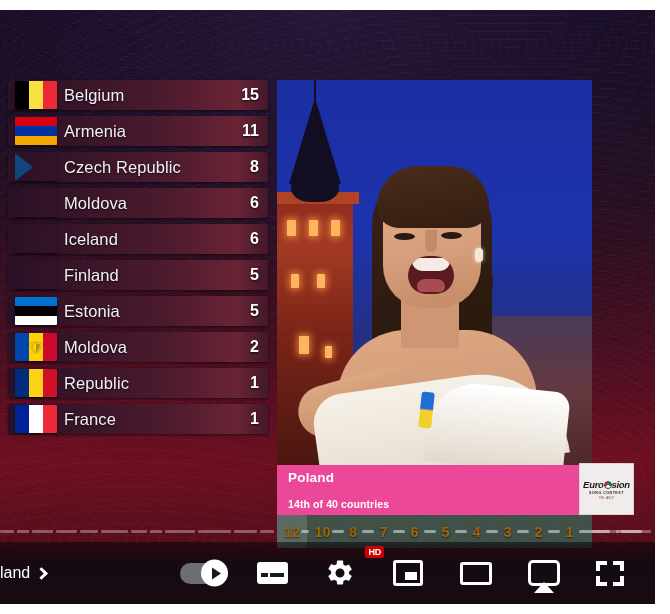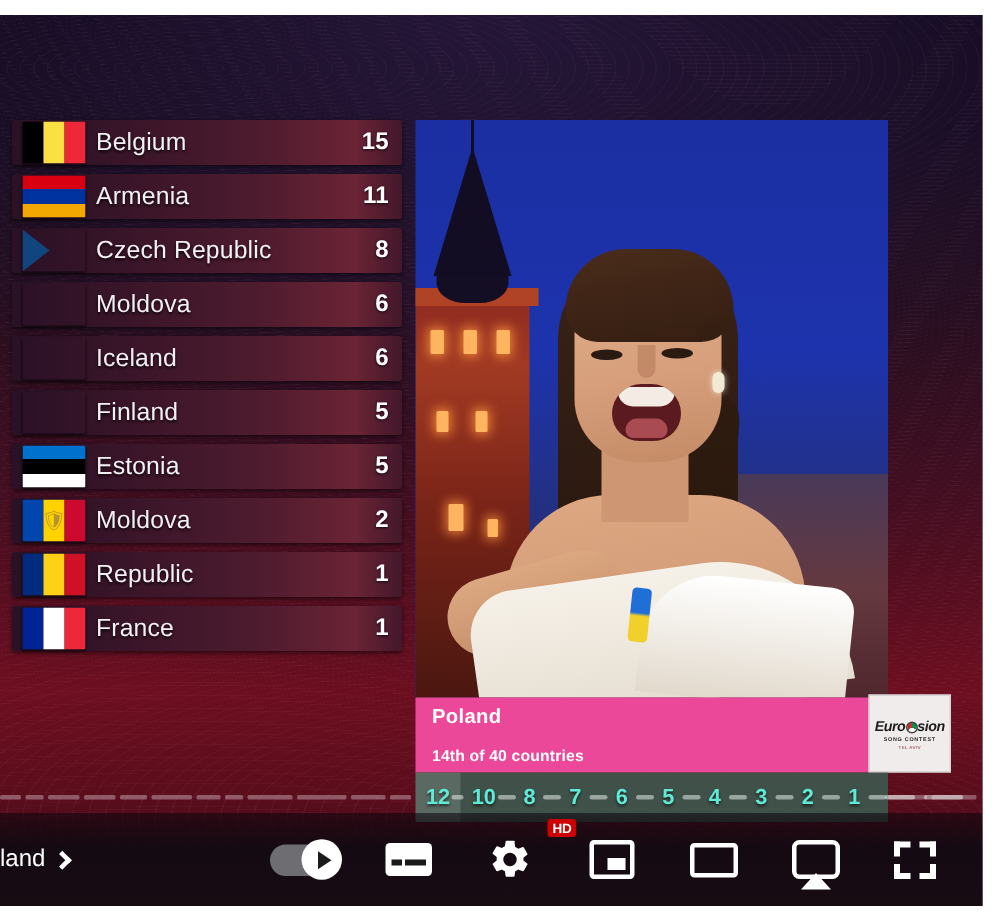--- a/index.html
+++ b/index.html
@@ -350,21 +350,21 @@
     display: flex; align-items: center;
   }
   #vote-hover {
     position: absolute; left: 0; top: 0;
     width: 30px; height: 100%;
     background: rgba(255,255,255,.14);
   }
   .vote-item {
     position: relative;
     display: flex; align-items: center;
-    color: #5eead4; font-size: 14.5px; font-weight: bold;
+    color: #a16207; font-size: 14.5px; font-weight: bold;
     text-shadow: 0 1px 2px rgba(0,0,0,.6);
   }
   .vote-num { display: inline-block; text-align: center; }
   .vote-dash {
     display: inline-block;
     height: 3px; border-radius: 2px;
     background: rgba(225,235,230,.55);
     margin: 0 4px;
   }
 

